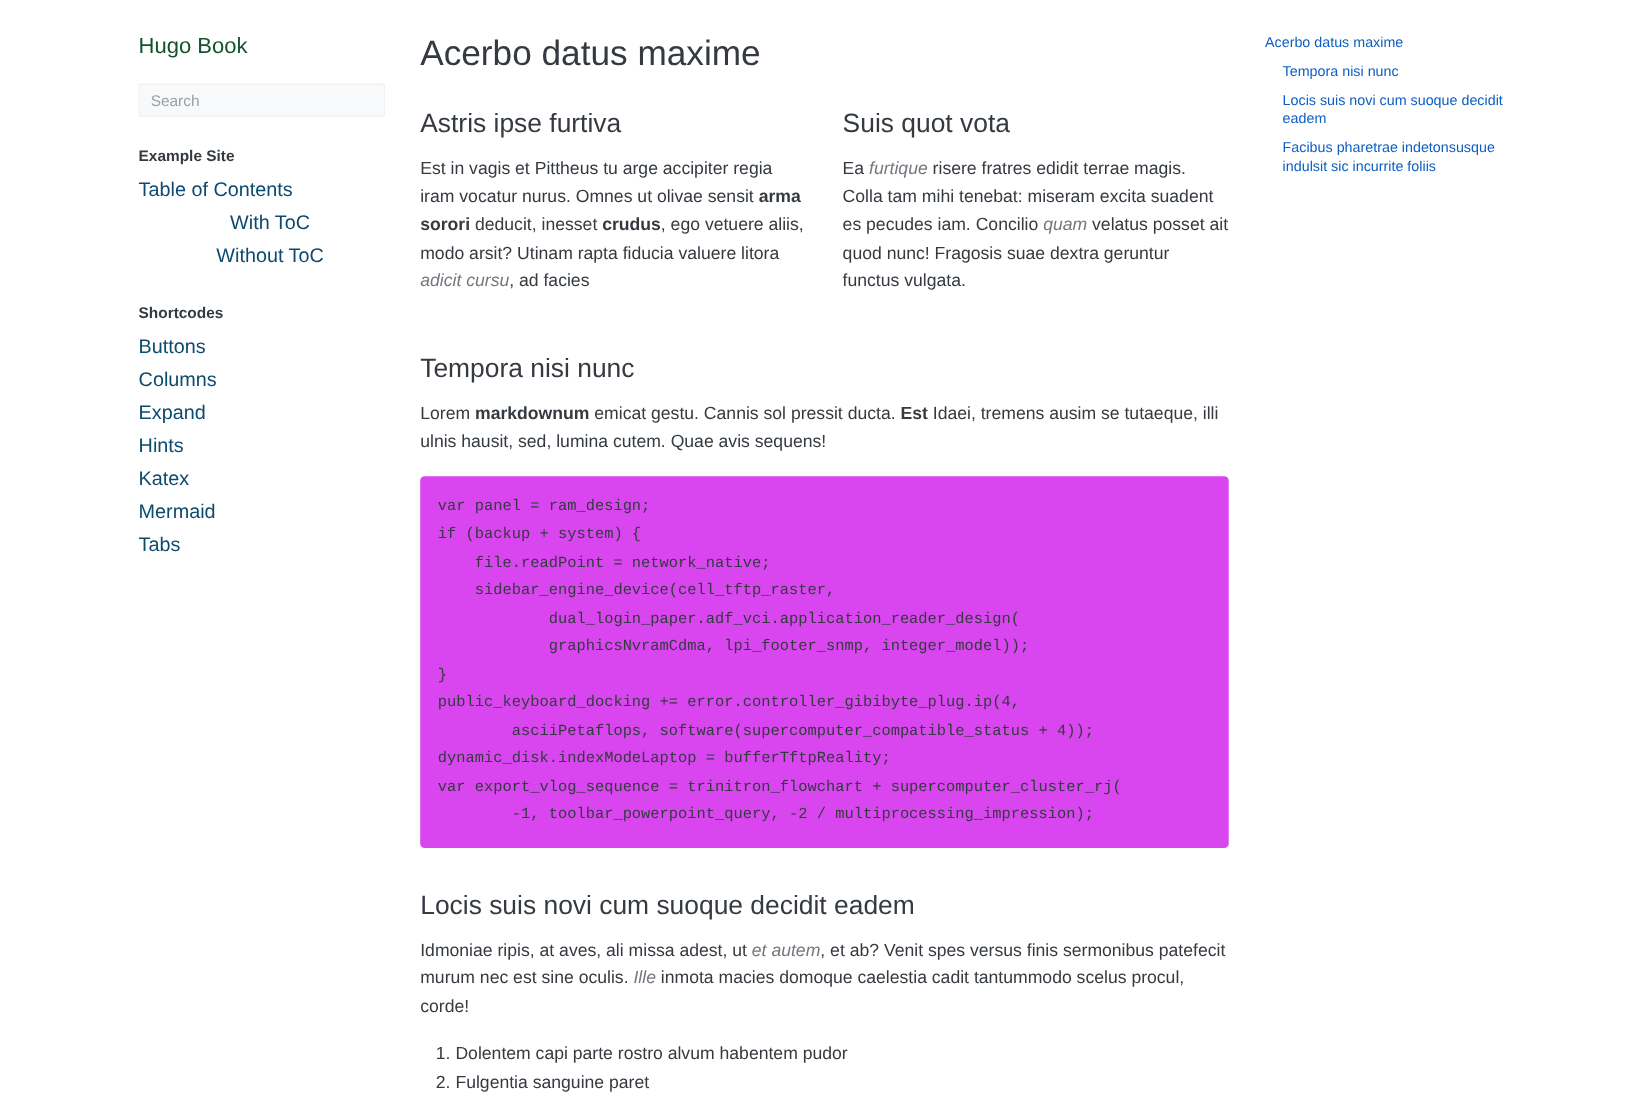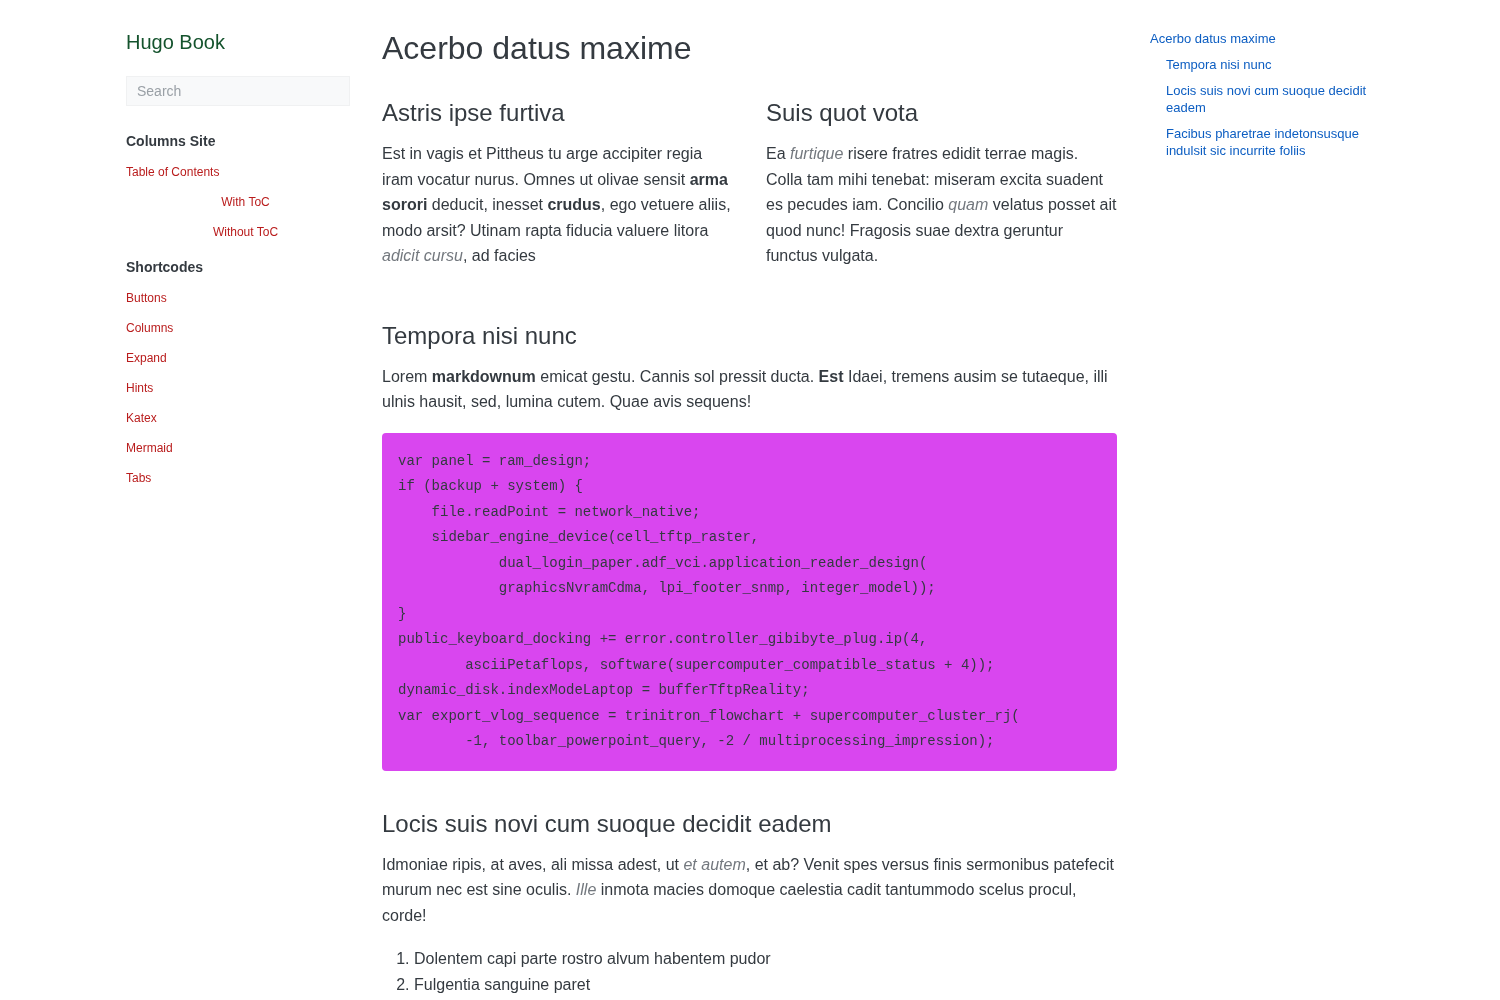--- a/index.html
+++ b/index.html
@@ -15,23 +15,23 @@
   
   .book-menu { flex: 0 0 256px; padding: 30px 16px 16px 16px; }
   .brand { font-size: 20px; font-weight: 400; margin: 0 0 22px 0; line-height: 24px; color: #14532d; text-decoration: none; display: block; }
   .search-input {
     width: 100%; height: 30px; border: 1px solid #f0f1f2; border-radius: 0;
     background: #f8f9fa; padding: 0 10px; font-size: 14px; color: #343a40;
     font-family: "Liberation Sans", sans-serif; outline: none;
   }
   .search-input::placeholder { color: #9aa0a6; }
   .menu-nav { margin-top: 19px; }
-  .menu-section + .menu-section { margin-top: 4px; }
+  .menu-section + .menu-section { margin-top: 21px; }
   .menu-title { font-weight: 700; font-size: 14px; padding: 8px 0; color: #343a40; text-decoration: none; display: block; }
-  .menu-item { display: block; font-size: 12px; line-height: 14px; padding: 8px 0; color: #b91c1c; text-decoration: none; cursor: pointer; }
+  .menu-item { display: block; font-size: 18px; line-height: 14px; padding: 8px 0; color: #0c4a6e; text-decoration: none; cursor: pointer; }
   .menu-item.nested { margin-left: 15px; text-align: center; }
 
   
   .book-page { flex: 0 0 767px; padding: 28px 16px 0 16px; }
   h1.page-title { font-size: 32px; font-weight: 400; line-height: 40px; margin: 0 0 30px 0; }
   h2.section-heading { font-size: 24px; font-weight: 400; line-height: 30px; margin: 0 0 13px 0; }
   p.body-text { margin: 0; line-height: 25.5px; font-size: 16px; }
   .b { font-weight: 700; }
   .i { font-style: italic; color: #73787e; }
   .columns { display: flex; gap: 33px; }
@@ -54,21 +54,21 @@
 </head>
 <body>
 
 <div class="container">
 
   <aside class="book-menu">
     <a class="brand">Hugo Book</a>
     <input class="search-input" type="text" placeholder="Search" style="">
     <nav class="menu-nav">
       <div class="menu-section">
-        <a class="menu-title">Columns Site</a>
+        <a class="menu-title">Example Site</a>
         <a class="menu-item">Table of Contents</a>
         <a class="menu-item nested">With ToC</a>
         <a class="menu-item nested">Without ToC</a>
       </div>
       <div class="menu-section">
         <a class="menu-title">Shortcodes</a>
         <a class="menu-item">Buttons</a>
         <a class="menu-item">Columns</a>
         <a class="menu-item">Expand</a>
         <a class="menu-item">Hints</a>

